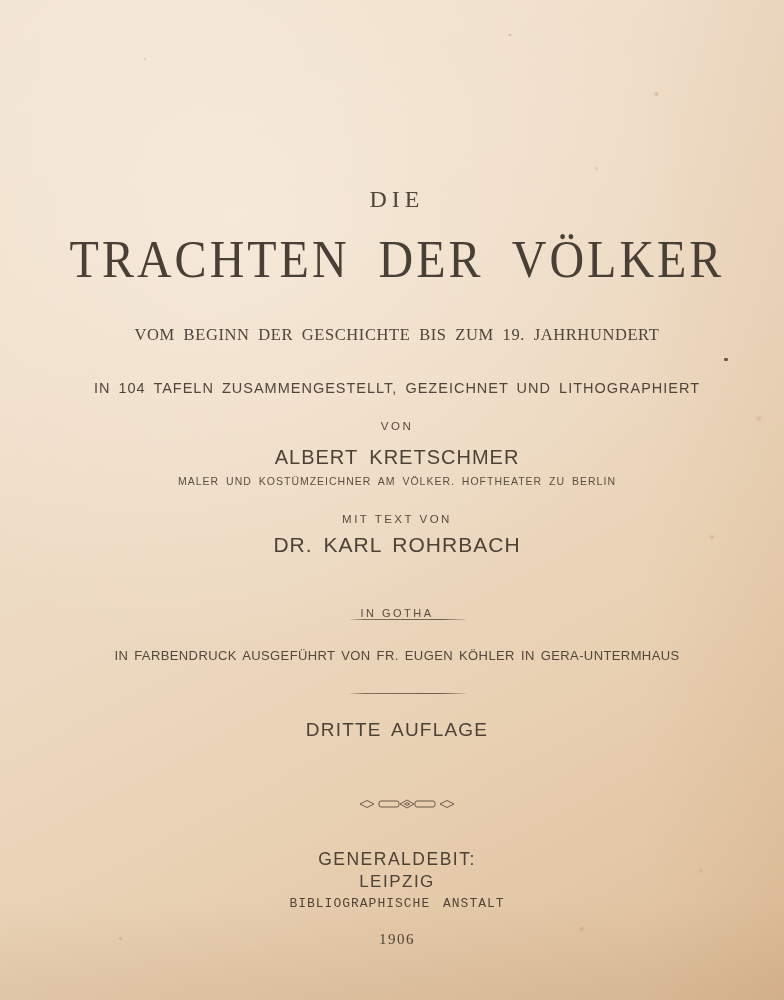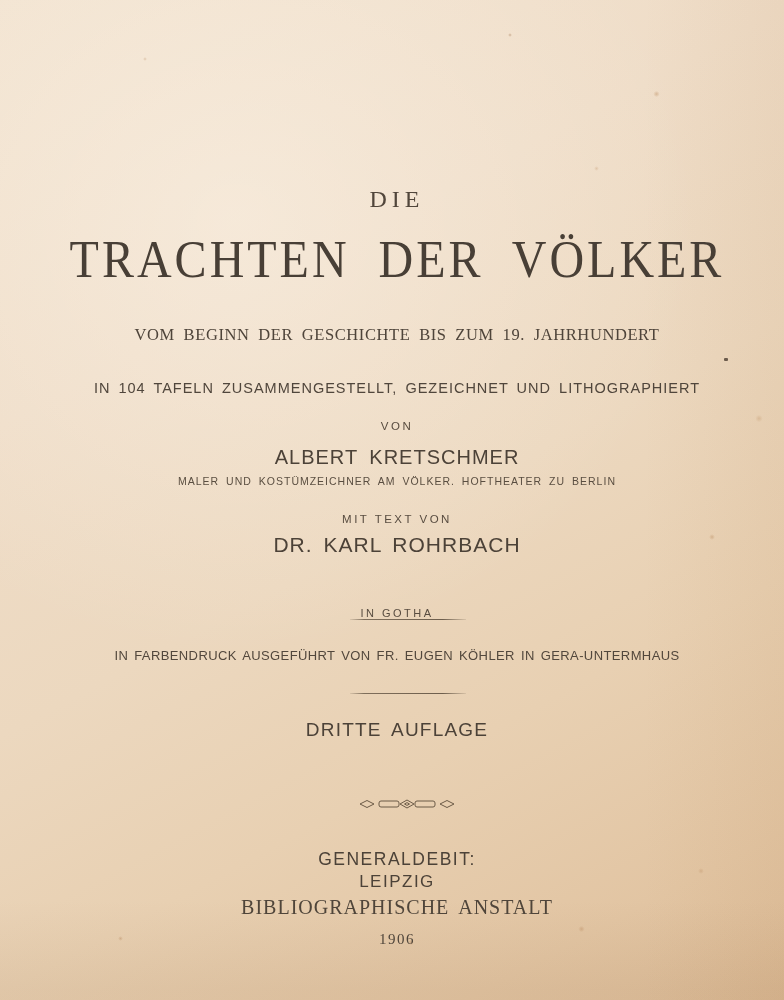--- a/index.html
+++ b/index.html
@@ -25,21 +25,21 @@
   .byline      {top:385px;font-family:"Liberation Sans",sans-serif;font-size:11.5px;letter-spacing:2.5px;color:#584c40;}
   .artist      {top:411px;font-family:"Liberation Sans",sans-serif;font-size:20px;letter-spacing:1px;word-spacing:5px;color:#4c4238;}
   .artist-role {top:440px;font-family:"Liberation Sans",sans-serif;font-size:10.5px;letter-spacing:1px;word-spacing:3px;color:#5a4e41;}
   .text-byline {top:478px;font-family:"Liberation Sans",sans-serif;font-size:11.5px;letter-spacing:2.5px;color:#584c40;}
   .text-author {top:498px;font-family:"Liberation Sans",sans-serif;font-size:21px;letter-spacing:1px;word-spacing:4px;color:#4c4238;}
   .place       {top:572px;font-family:"Liberation Sans",sans-serif;font-size:11px;letter-spacing:2.5px;color:#584c40;}
   .printing    {top:613px;font-family:"Liberation Sans",sans-serif;font-size:13px;letter-spacing:.4px;word-spacing:2px;color:#52473c;}
   .edition     {top:684px;font-family:"Liberation Sans",sans-serif;font-size:19px;letter-spacing:1.2px;word-spacing:4px;color:#4c4238;}
   .imp-label   {top:815px;font-family:"Liberation Sans",sans-serif;font-size:17.5px;letter-spacing:1.5px;color:#4c4238;}
   .imp-city    {top:837px;font-family:"Liberation Sans",sans-serif;font-size:17px;letter-spacing:1.5px;color:#4c4238;}
-  .imp-pub     {top:861px;font-family:Liberation Serif, serif;font-size:20px;letter-spacing:1px;word-spacing:4px;color:#4f453a;}
+  .imp-pub     {top:861px;font-family:Liberation Mono, monospace;font-size:13px;letter-spacing:1px;word-spacing:4px;color:#4f453a;}
   .imp-prop    {top:881px;font-family:"Liberation Sans",sans-serif;font-size:10.5px;letter-spacing:1px;word-spacing:3px;color:#584c40;}
   .imp-year    {top:896px;font-size:15px;letter-spacing:1.5px;color:#50463b;}
 
   .rule{position:absolute;height:1px;width:116px;left:340px;
         background:linear-gradient(90deg,rgba(112,96,78,.15),rgba(100,85,68,.8) 12%,rgba(88,74,58,.85) 80%,rgba(112,96,78,.15));}
   .rule-1{top:583px;}
   .rule-2{top:657px;}
 
   .ornament{position:absolute;top:760px;left:282px;width:230px;height:16px;}
 

